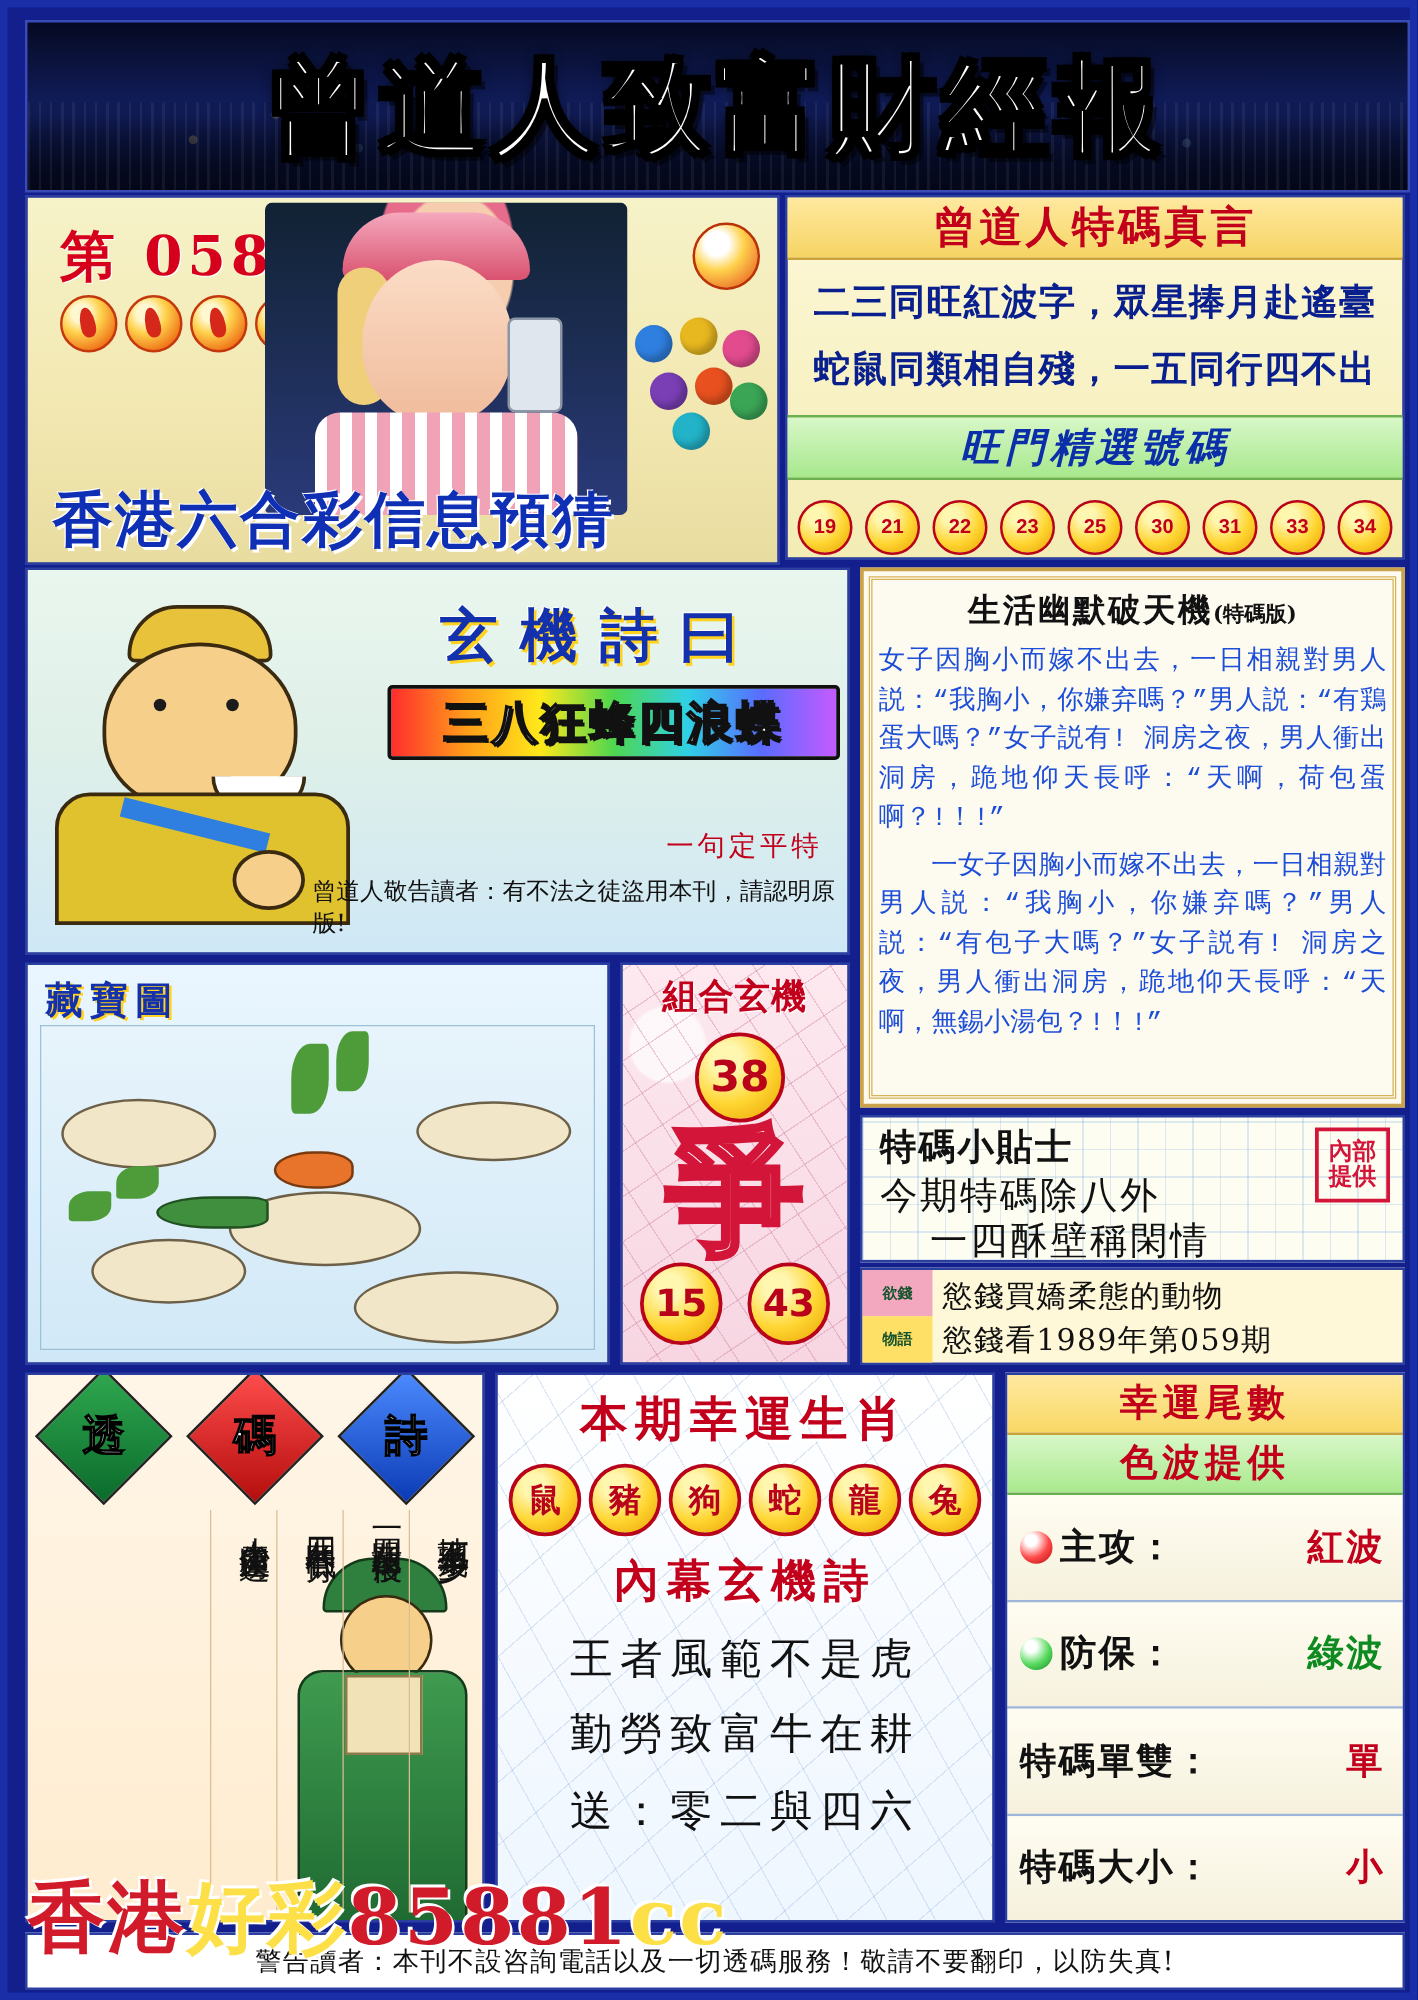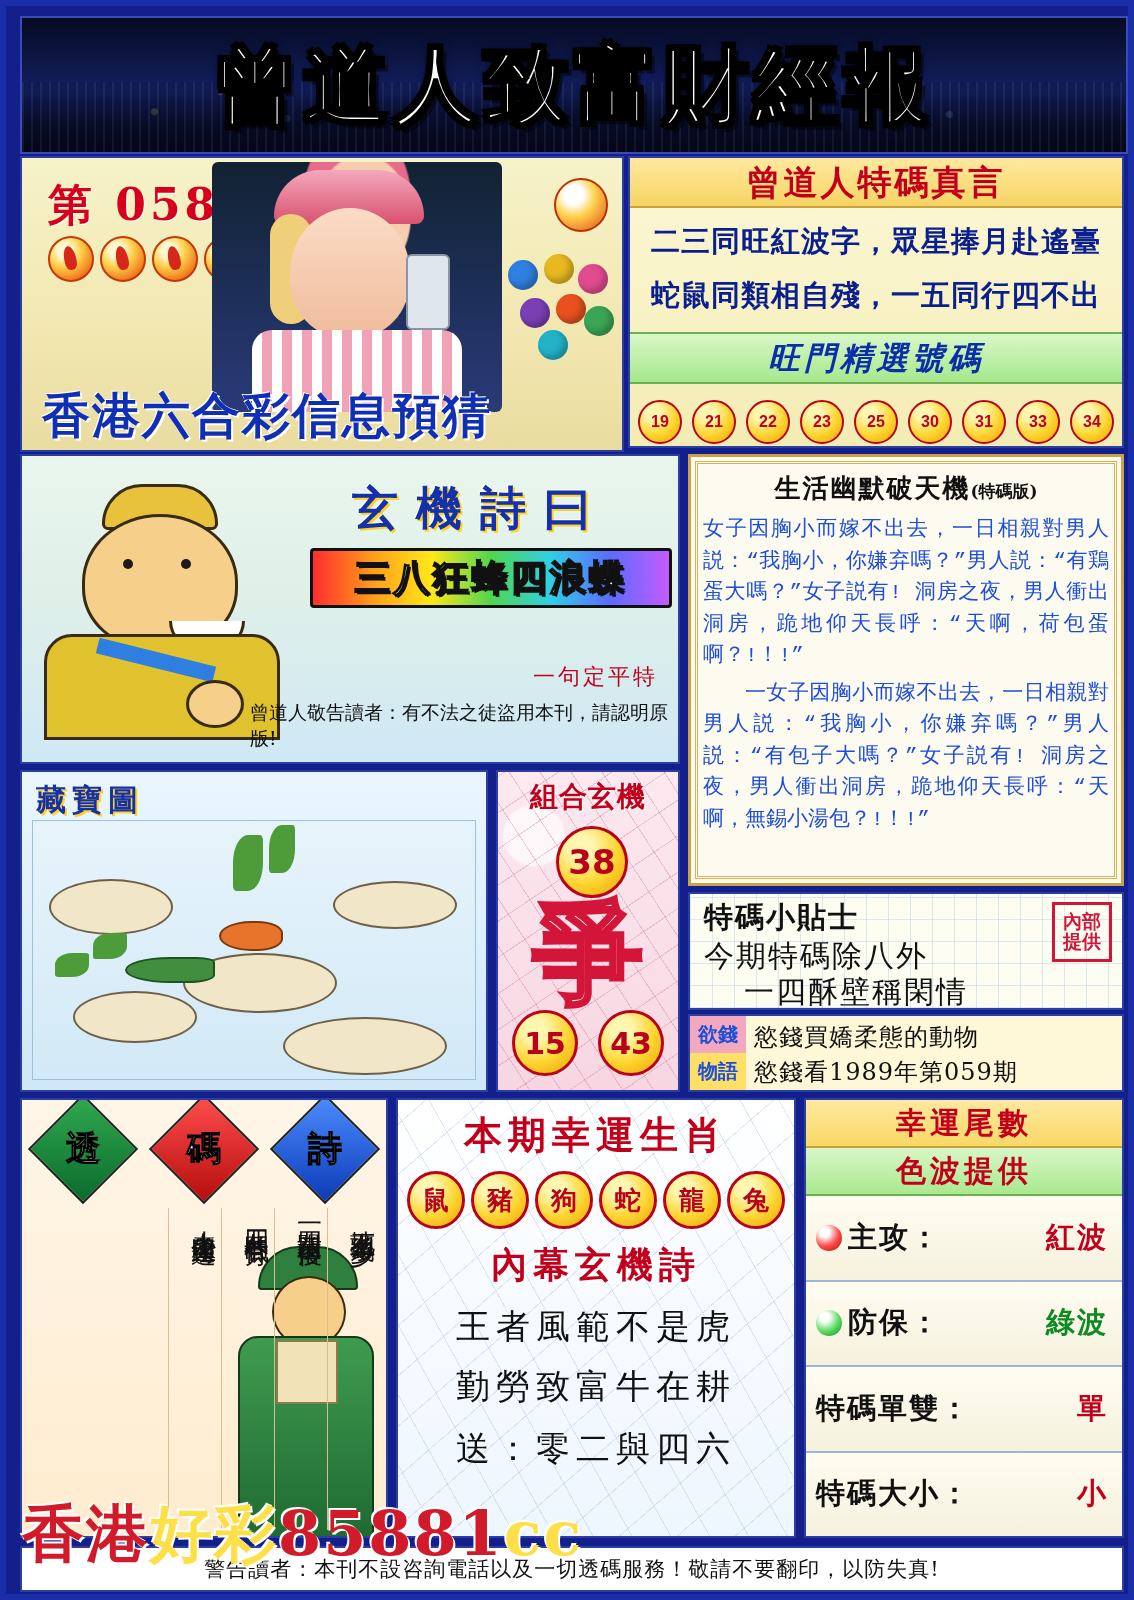--- a/index.html
+++ b/index.html
@@ -294,21 +294,21 @@
   }
   
   .money{
     position:absolute;left:682px;top:1008px;width:436px;height:78px;
     border:2px solid #2b3fa0;box-sizing:border-box;display:flex;background:#fff8d8;
   }
   .money-tag{
     width:56px;display:flex;flex-direction:column;
   }
   .money-tag div{flex:1;display:flex;align-items:center;justify-content:center;
-    font-family:Liberation Serif, serif;font-size:20px;font-weight:bold;color:#1d4ed8;}
+    font-family:Liberation Serif, serif;font-size:12px;font-weight:bold;color:#14532d;}
   .mt1{background:#f4a8c0;}
   .mt2{background:#ffe066;}
   .money-body{flex:1;padding:4px 8px;}
   .money-body div{
     font-family:"DejaVu Serif","Liberation Serif",serif;
     font-size:24px;color:#111;line-height:1.45;letter-spacing:1px;
   }
   
   .touma{
     position:absolute;left:14px;top:1092px;width:368px;height:440px;

